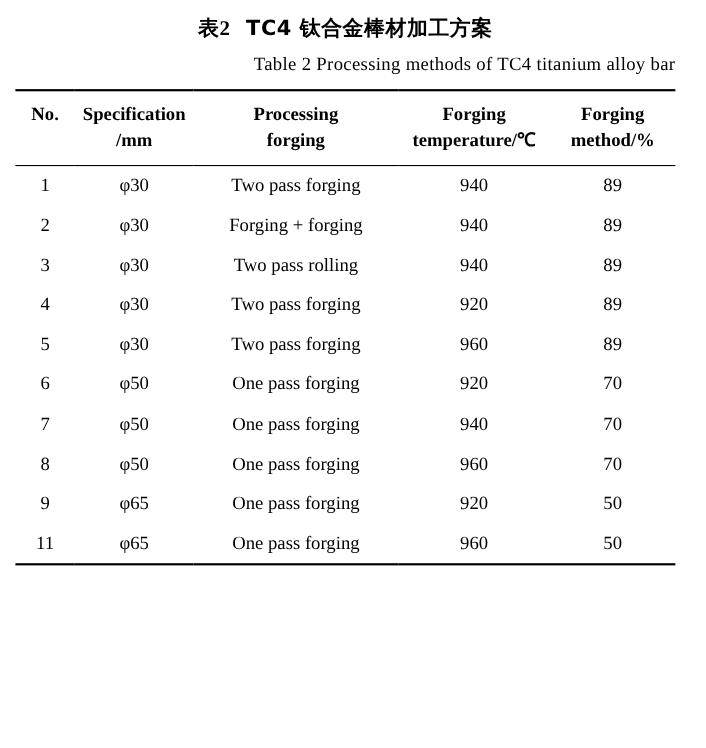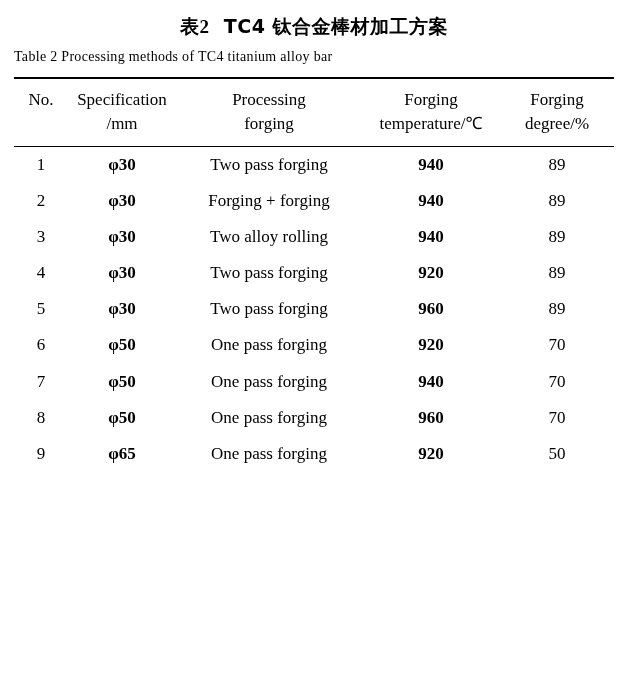--- a/index.html
+++ b/index.html
@@ -27,23 +27,23 @@
     font-weight: bold;
     font-size: 19px;
     letter-spacing: 0.5px;
     margin: 6px 0 0 0;
     line-height: 1.3;
   }
   .title-cn .tnum {
     font-family: "Liberation Serif", serif;
   }
   .title-en {
-    text-align: left;
+    text-align: right;
     font-family: "Liberation Serif", serif;
-    font-size: 14px;
+    font-size: 17px;
     margin: 9px 0 0 0;
     letter-spacing: 0.3px;
   }
   table.tbl {
     width: 100%;
     border-collapse: collapse;
     margin-top: 12px;
     font-size: 17px;
   }
   table.tbl thead tr.head-row th {
@@ -63,25 +63,25 @@
   .rule-bottom {
     border-bottom: 2px solid #000;
   }
   table.tbl tbody td {
     text-align: center;
     padding: 7px 2px 7px 2px;
     font-size: 17px;
     line-height: 1.3;
   }
   tbody tr td:first-child { width: 9%; }
-  tbody tr td:nth-child(2) { width: 18%; font-weight: bold; }
+  tbody tr td:nth-child(2) { width: 18%; }
   tbody tr td:nth-child(3) { width: 31%; }
-  tbody tr td:nth-child(4) { width: 23%; font-weight: bold; }
+  tbody tr td:nth-child(4) { width: 23%; }
   tbody tr td:nth-child(5) { width: 19%; text-align: center; }
-  .hcell-line { display: block; }
+  .hcell-line { display: block; font-weight: bold; }
 </style>
 </head>
 <body>
 
 <div class="page">
 
   <div class="title-cn">
     <span class="tnum">表2</span>&nbsp;&nbsp;<span>TC4 钛合金棒材加工方案</span>
   </div>
 
@@ -100,21 +100,21 @@
         <th class="rule-top">
           <span class="hcell-line">Processing</span>
           <span class="hcell-line">forging</span>
         </th>
         <th class="rule-top">
           <span class="hcell-line">Forging</span>
           <span class="hcell-line">temperature/℃</span>
         </th>
         <th class="rule-top">
           <span class="hcell-line">Forging</span>
-          <span class="hcell-line">degree/%</span>
+          <span class="hcell-line">method/%</span>
         </th>
       </tr>
     </thead>
     <tbody>
       <tr>
         <td class="rule-mid">1</td>
         <td class="rule-mid">φ30</td>
         <td class="rule-mid">Two pass forging</td>
         <td class="rule-mid">940</td>
         <td class="rule-mid">89</td>
@@ -122,21 +122,21 @@
       <tr>
         <td>2</td>
         <td>φ30</td>
         <td>Forging + forging</td>
         <td>940</td>
         <td>89</td>
       </tr>
       <tr>
         <td>3</td>
         <td>φ30</td>
-        <td>Two alloy rolling</td>
+        <td>Two pass rolling</td>
         <td>940</td>
         <td>89</td>
       </tr>
       <tr>
         <td>4</td>
         <td>φ30</td>
         <td>Two pass forging</td>
         <td>920</td>
         <td>89</td>
       </tr>
@@ -168,16 +168,23 @@
         <td>960</td>
         <td>70</td>
       </tr>
       <tr>
         <td>9</td>
         <td>φ65</td>
         <td>One pass forging</td>
         <td>920</td>
         <td>50</td>
       </tr>
+      <tr class="last-row">
+        <td class="rule-bottom">11</td>
+        <td class="rule-bottom">φ65</td>
+        <td class="rule-bottom">One pass forging</td>
+        <td class="rule-bottom">960</td>
+        <td class="rule-bottom">50</td>
+      </tr>
     </tbody>
   </table>
 
 </div>
 
 </body></html>

